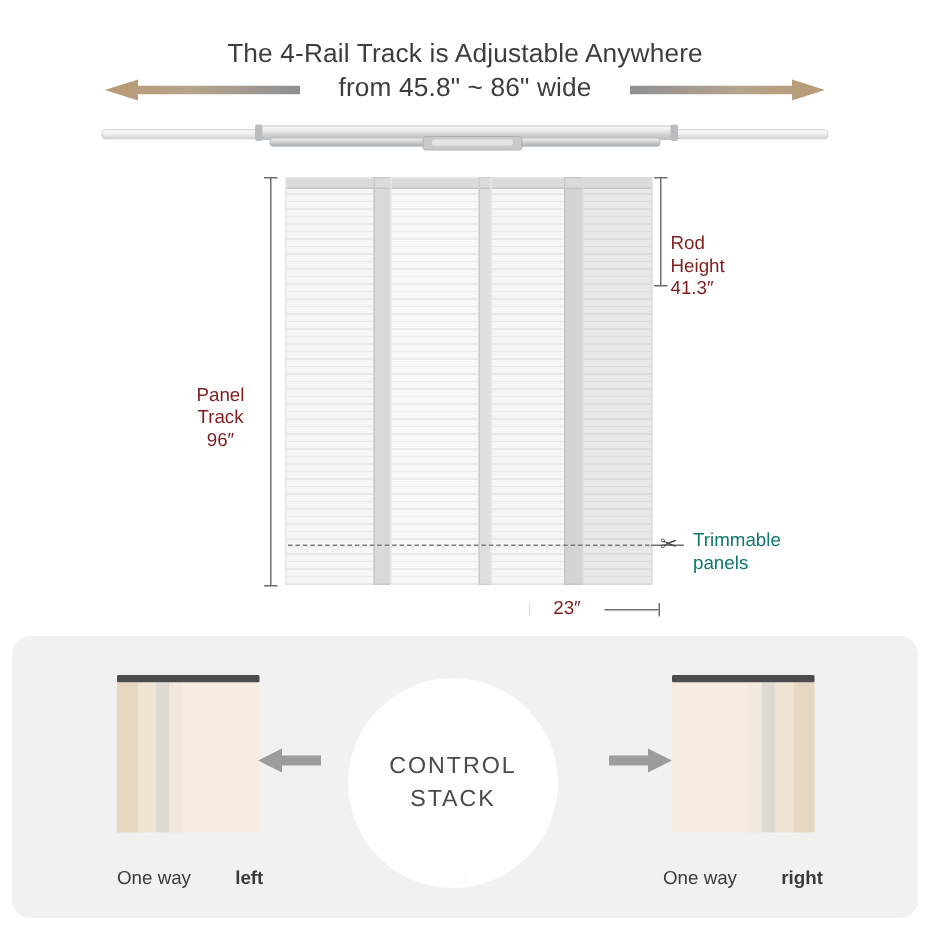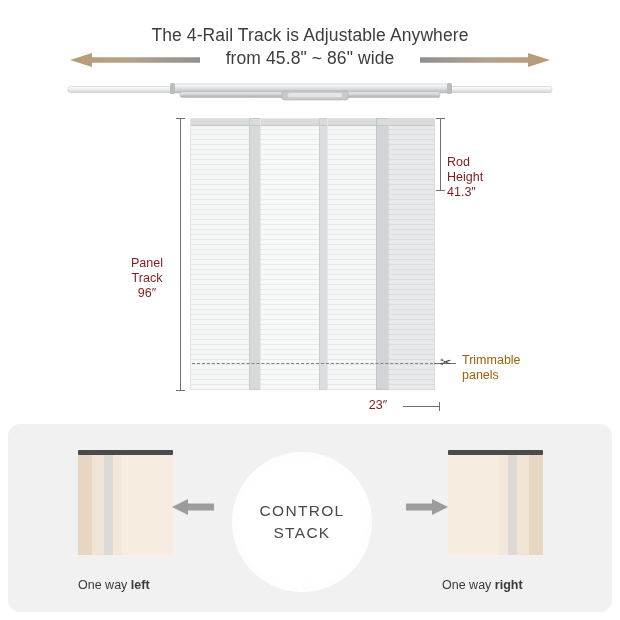--- a/index.html
+++ b/index.html
@@ -144,21 +144,21 @@
   .scissor {
     position: absolute;
     font-size: 14px;
     color: #4a4a4a;
     line-height: 1;
   }
   .trim-label {
     position: absolute;
     font-size: 12.5px;
     line-height: 15px;
-    color: #a16207;
+    color: #0f766e;
   }
 
   
   .bottom-card {
     position: absolute;
     left: 8px;
     top: 424px;
     width: 604px;
     height: 188px;
     background: #f1f1f1;
@@ -202,21 +202,21 @@
     top: 5px;
     height: 100px;
   }
   .mini-caption {
     position: absolute;
     top: 578px;
     font-size: 12.5px;
     color: #3a3a3a;
     white-space: nowrap;
   }
-  .mini-caption b { font-weight: bold; }
+  .mini-caption b { font-weight: bold; margin-left: 26px; }
   .or-text {
     position: absolute;
     top: 578px;
     left: 287px;
     width: 40px;
     text-align: center;
     font-size: 12.5px;
     color: #a6a6a6;
   }
   .grey-arrow { position: absolute; }

